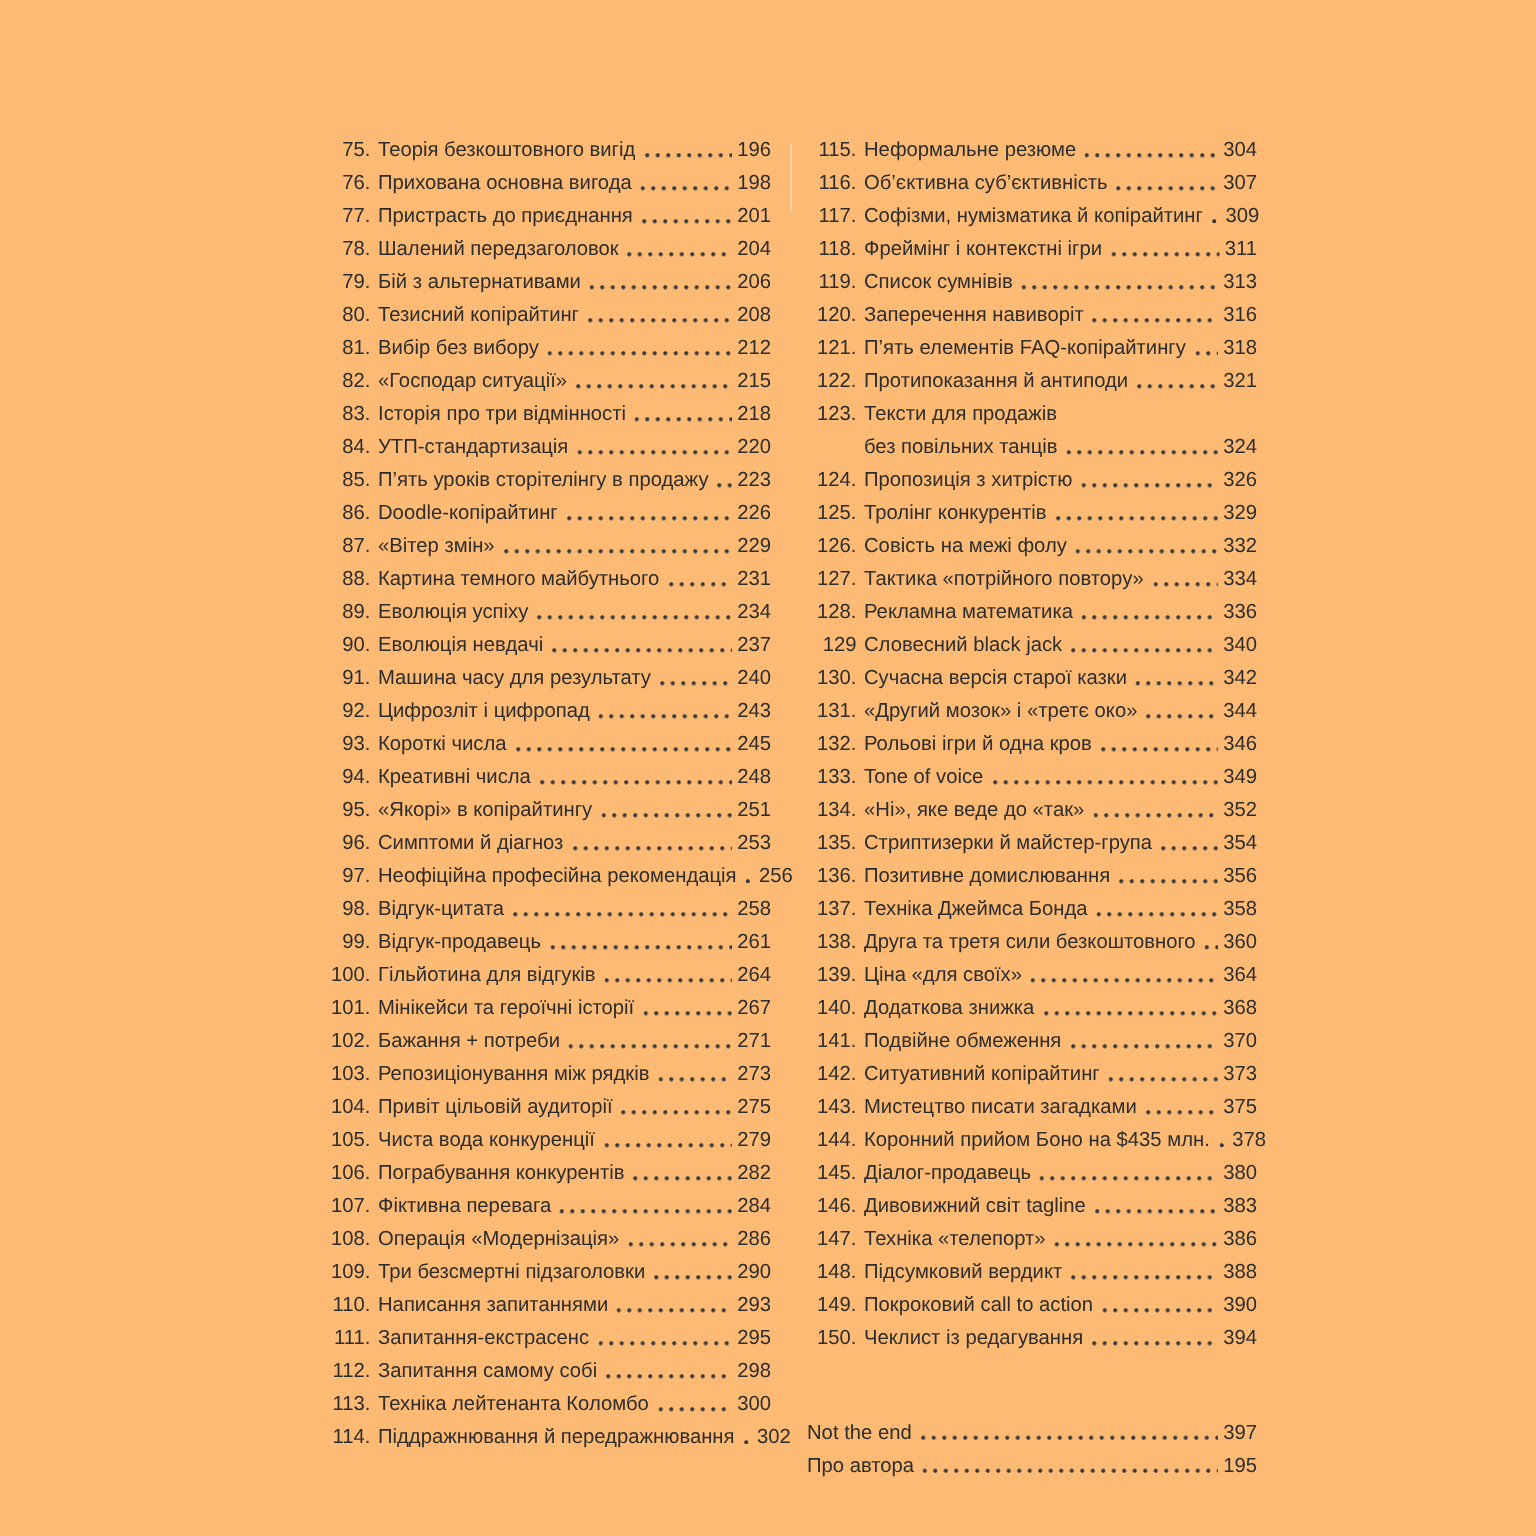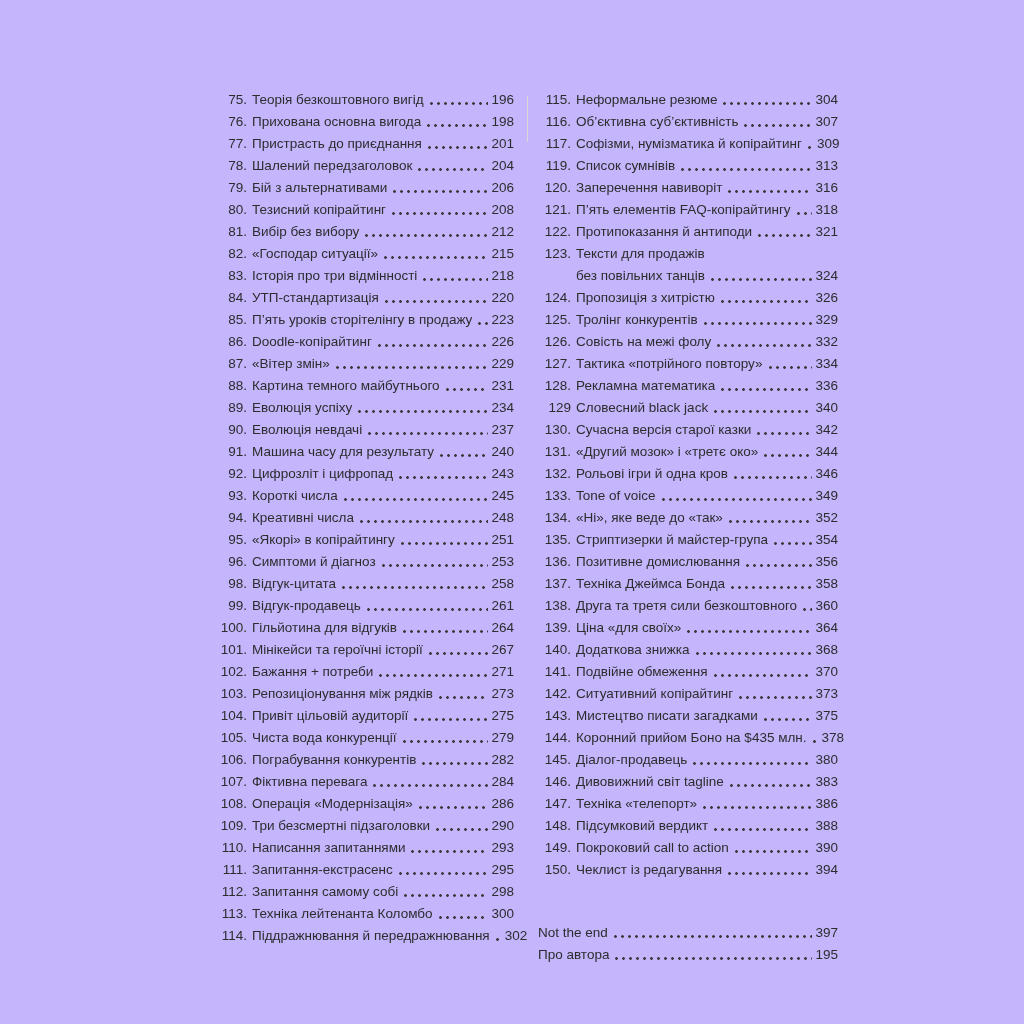--- a/index.html
+++ b/index.html
@@ -5,21 +5,21 @@
   html, body { margin: 0; padding: 0; }
   body {
     width: 1024px; height: 1024px;
     background: #ffffff;
     position: relative;
     font-family: "Liberation Sans", sans-serif;
     overflow: hidden;
   }
   .page {
     position: absolute; inset: 0;
-    background: #c4b5fd;
+    background: #fdba74;
   }
   .content {
     position: absolute;
     left: 214px; top: 88px;
     width: 624px;
     display: flex;
     color: #2d2d2d;
   }
   .col { width: 300px; flex: none; }
   .col + .col { margin-left: 24px; }
@@ -190,20 +190,26 @@
           <span class="leader"></span>
           <span class="pg">251</span>
         </div>
         <div class="row">
           <span class="num">96.</span>
           <span class="title">Симптоми й діагноз</span>
           <span class="leader"></span>
           <span class="pg">253</span>
         </div>
         <div class="row">
+          <span class="num">97.</span>
+          <span class="title">Неофіційна професійна рекомендація</span>
+          <span class="leader"></span>
+          <span class="pg">256</span>
+        </div>
+        <div class="row">
           <span class="num">98.</span>
           <span class="title">Відгук-цитата</span>
           <span class="leader"></span>
           <span class="pg">258</span>
         </div>
         <div class="row">
           <span class="num">99.</span>
           <span class="title">Відгук-продавець</span>
           <span class="leader"></span>
           <span class="pg">261</span>
@@ -310,20 +316,26 @@
           <span class="num">116.</span>
           <span class="title">Об’єктивна суб’єктивність</span>
           <span class="leader"></span>
           <span class="pg">307</span>
         </div>
         <div class="row">
           <span class="num">117.</span>
           <span class="title">Софізми, нумізматика й копірайтинг</span>
           <span class="leader"></span>
           <span class="pg">309</span>
+        </div>
+        <div class="row">
+          <span class="num">118.</span>
+          <span class="title">Фреймінг і контекстні ігри</span>
+          <span class="leader"></span>
+          <span class="pg">311</span>
         </div>
         <div class="row">
           <span class="num">119.</span>
           <span class="title">Список сумнівів</span>
           <span class="leader"></span>
           <span class="pg">313</span>
         </div>
         <div class="row">
           <span class="num">120.</span>
           <span class="title">Заперечення навиворіт</span>

